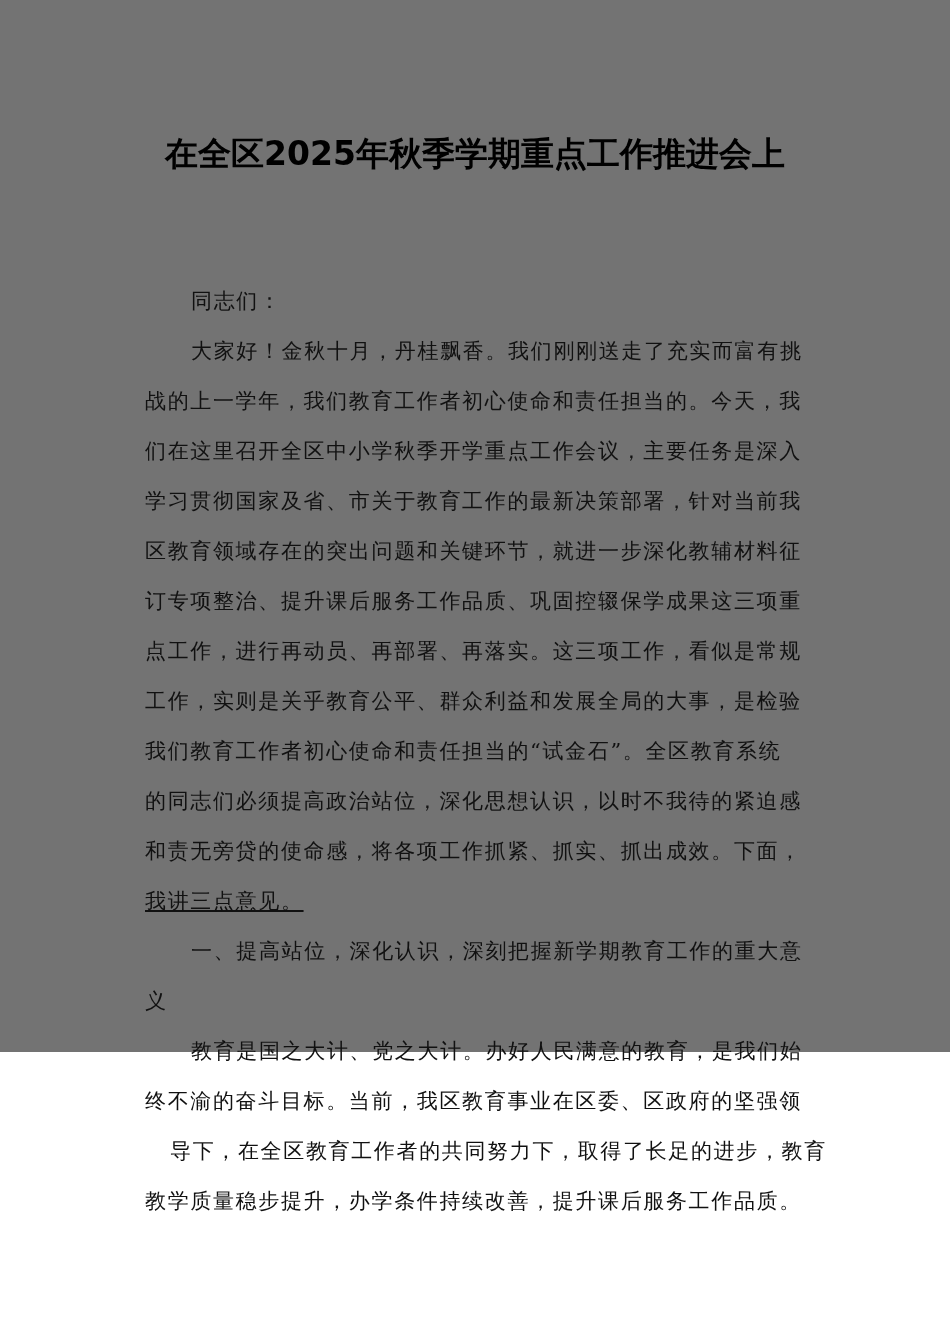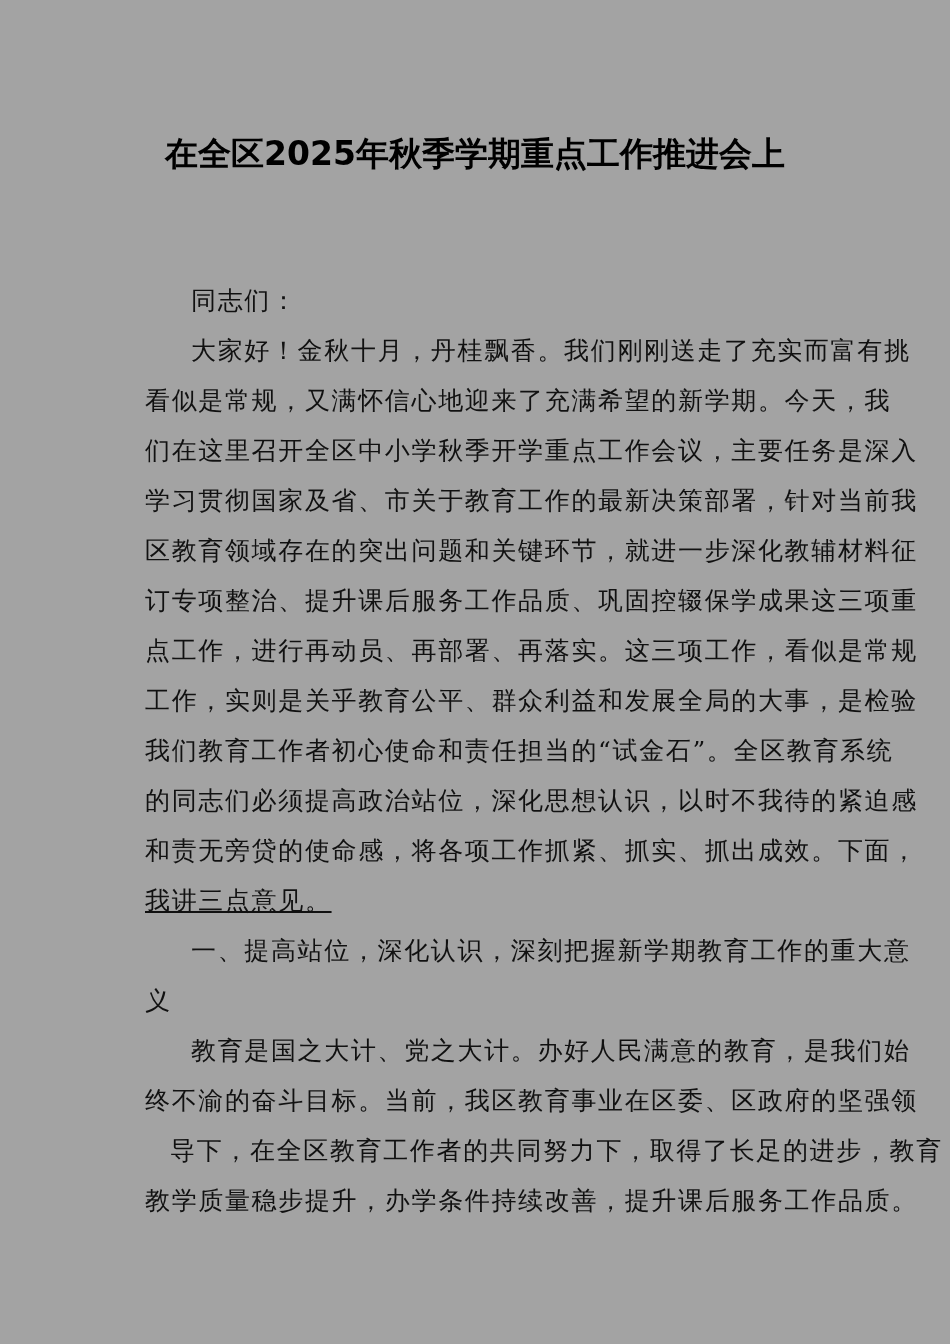--- a/index.html
+++ b/index.html
@@ -11,22 +11,22 @@
       width: 950px;
       height: 1344px;
       position: relative;
       overflow: hidden;
       font-family: "DejaVu Serif", "Liberation Serif", serif;
       color: #111111;
     }
     .page {
       position: absolute;
       left: 0; top: 0;
-      width: 950px; height: 1344px;
-      background: #a3a3a3;
+      width: 950px; height: 1052px;
+      background: #737373;
     }
     .title {
       position: absolute;
       left: 140px;
       width: 670px;
       text-align: center;
       font-family: "DejaVu Sans", "Liberation Sans", sans-serif;
       font-weight: bold;
       font-size: 33px;
       line-height: 56px;
@@ -38,41 +38,41 @@
     .body-text {
       position: absolute;
       left: 145px;
       top: 0;
       width: 662px;
     }
     .line {
       position: absolute;
       left: 0;
       white-space: nowrap;
-      font-size: 25px;
+      font-size: 21px;
       line-height: 30px;
       height: 30px;
       letter-spacing: 1.65px;
     }
     .indent { left: 46px; }
   </style>
 </head>
 <body>
 
 <div class="page">
 
   <div class="title">
     <span class="line" style="position:static;font-size:33px;line-height:56px;height:56px;letter-spacing:0;">在全区2025年秋季学期重点工作推进会上</span>
   </div>
 
   <div class="body-text">
     <div class="line indent" style="top:286px;">同志们：</div>
 
     <div class="line indent" style="top:336px;">大家好！金秋十月，丹桂飘香。我们刚刚送走了充实而富有挑</div>
-    <div class="line" style="top:386px;">看似是常规，又满怀信心地迎来了充满希望的新学期。今天，我</div>
+    <div class="line" style="top:386px;">战的上一学年，我们教育工作者初心使命和责任担当的。今天，我</div>
     <div class="line" style="top:436px;text-align:right;">们在这里召开全区中小学秋季开学重点工作会议，主要任务是深入</div>
     <div class="line" style="top:486px;">学习贯彻国家及省、市关于教育工作的最新决策部署，针对当前我</div>
     <div class="line" style="top:536px;">区教育领域存在的突出问题和关键环节，就进一步深化教辅材料征</div>
     <div class="line" style="top:586px;">订专项整治、提升课后服务工作品质、巩固控辍保学成果这三项重</div>
     <div class="line" style="top:636px;">点工作，进行再动员、再部署、再落实。这三项工作，看似是常规</div>
     <div class="line" style="top:686px;">工作，实则是关乎教育公平、群众利益和发展全局的大事，是检验</div>
     <div class="line" style="top:736px;">我们教育工作者初心使命和责任担当的“试金石”。全区教育系统</div>
     <div class="line" style="top:786px;">的同志们必须提高政治站位，深化思想认识，以时不我待的紧迫感</div>
     <div class="line" style="top:836px;">和责无旁贷的使命感，将各项工作抓紧、抓实、抓出成效。下面，</div>
     <div class="line" style="top:886px;text-decoration:underline;">我讲三点意见。</div>

